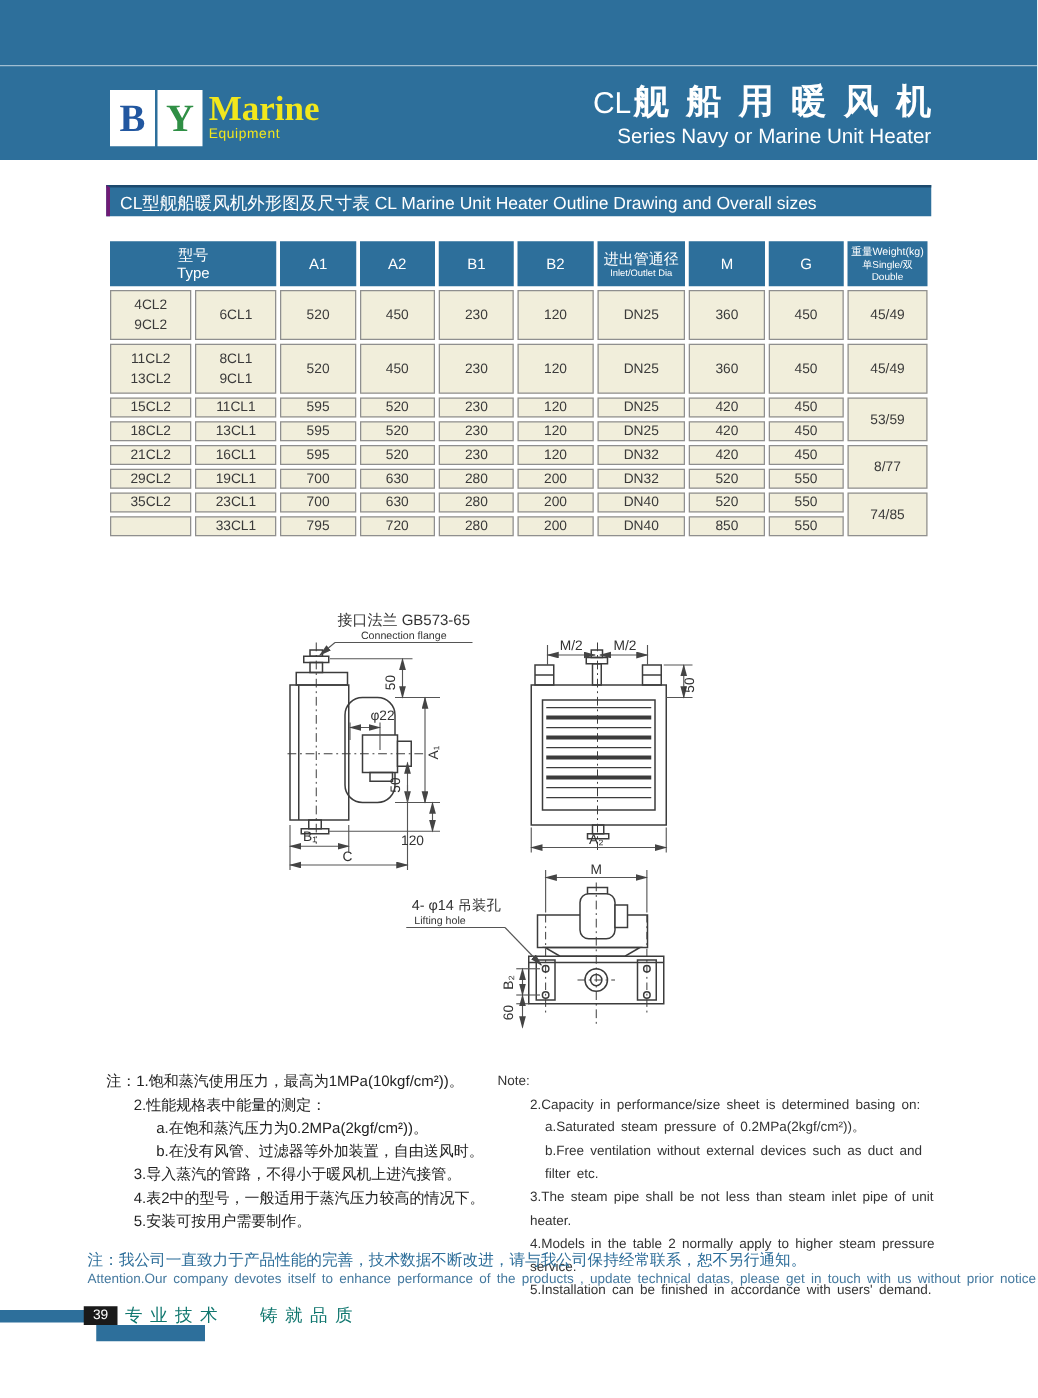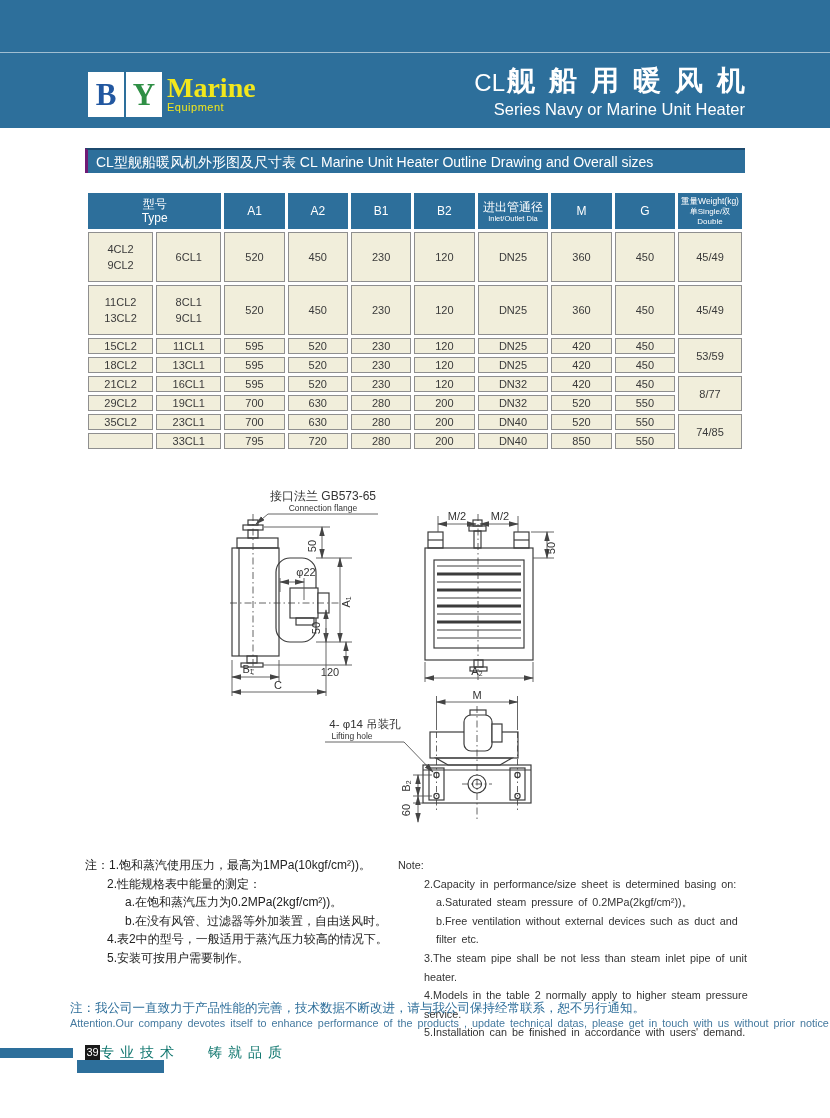--- a/index.html
+++ b/index.html
@@ -29,42 +29,42 @@
            font-size:14px;line-height:25px;padding-left:8px;box-sizing:border-box;white-space:nowrap;}
 
   
   table.dims{position:absolute;left:85px;top:190px;width:660px;border-spacing:3px;border-collapse:separate;}
   table.dims th{background:#2d6f9b;color:#fff;font-weight:normal;font-size:12px;line-height:14px;padding:2px 0;}
   table.dims th .sub{font-size:7.5px;line-height:9px;display:block;}
   table.dims th .w1{font-size:8.5px;line-height:11px;display:block;}
   table.dims th .w2{font-size:8px;line-height:10px;display:block;}
   table.dims td{background:#f1eedb;border:1px solid #8f8f8f;text-align:center;vertical-align:middle;
                 font-size:11px;color:#3a3a3a;padding:0;}
-  tr.hrow{height:36px;} tr.dbl{height:50px;} tr.sgl{height:16px;}
+  tr.hrow{height:36px;} tr.dbl{height:40px;} tr.sgl{height:16px;}
   td .stack{line-height:16px;}
 
   
   .drawings{position:absolute;left:180px;top:470px;width:440px;height:390px;}
   svg text{font-family:"Liberation Sans",sans-serif;fill:#333;}
 
   
   .notes-cn{position:absolute;left:85px;top:856px;width:310px;font-size:12px;line-height:18.6px;color:#222;}
   .notes-en{position:absolute;left:398px;top:856px;width:365px;font-size:10.8px;line-height:18.6px;color:#333;word-spacing:2px;}
   .note-line{display:flex;}
   .note-label{flex:0 0 auto;}
   .ind1{padding-left:22px;}
   .ind2{padding-left:40px;}
   .notes-en .ind1{padding-left:26px;}
   .notes-en .ind2{padding-left:38px;}
 
   
   .attn-cn{position:absolute;left:70px;top:1000px;width:760px;font-size:12.5px;color:#2c6d99;}
   .attn-en{position:absolute;left:70px;top:1017px;width:760px;font-size:10.8px;color:#44799f;word-spacing:2px;}
   .foot-bar-left{position:absolute;left:0;top:1048px;width:73px;height:10px;background:#2d6f9b;}
-  .page-badge{position:absolute;left:85px;top:1045px;width:15px;height:15px;background:#1a1a1a;color:#fff;
+  .page-badge{position:absolute;left:67px;top:1045px;width:27px;height:15px;background:#1a1a1a;color:#fff;
               font-size:11px;text-align:center;line-height:15px;}
   .slogan{position:absolute;left:100px;top:1044px;font-size:14px;color:#0f766e;letter-spacing:6px;white-space:nowrap;}
   .slogan .gap{display:inline-block;width:28px;}
   .foot-bar-under{position:absolute;left:77px;top:1060px;width:87px;height:13px;background:#2d6f9b;}
 </style>
 </head>
 <body>
 
 <div id="page">
 
@@ -368,20 +368,21 @@
   </div>
 
   <div class="notes-cn">
     <div class="note-line">
       <span class="note-label">注：</span>
       <span>1.饱和蒸汽使用压力，最高为1MPa(10kgf/cm²))。</span>
     </div>
     <div class="ind1">2.性能规格表中能量的测定：</div>
     <div class="ind2">a.在饱和蒸汽压力为0.2MPa(2kgf/cm²))。</div>
     <div class="ind2">b.在没有风管、过滤器等外加装置，自由送风时。</div>
+    <div class="ind1">3.导入蒸汽的管路，不得小于暖风机上进汽接管。</div>
     <div class="ind1">4.表2中的型号，一般适用于蒸汽压力较高的情况下。</div>
     <div class="ind1">5.安装可按用户需要制作。</div>
   </div>
 
   <div class="notes-en">
     <div class="note-line">
       <span class="note-label">Note:</span>
     </div>
     <div class="ind1">2.Capacity in performance/size sheet is determined basing on:</div>
     <div class="ind2">a.Saturated steam pressure of 0.2MPa(2kgf/cm²))。</div>

